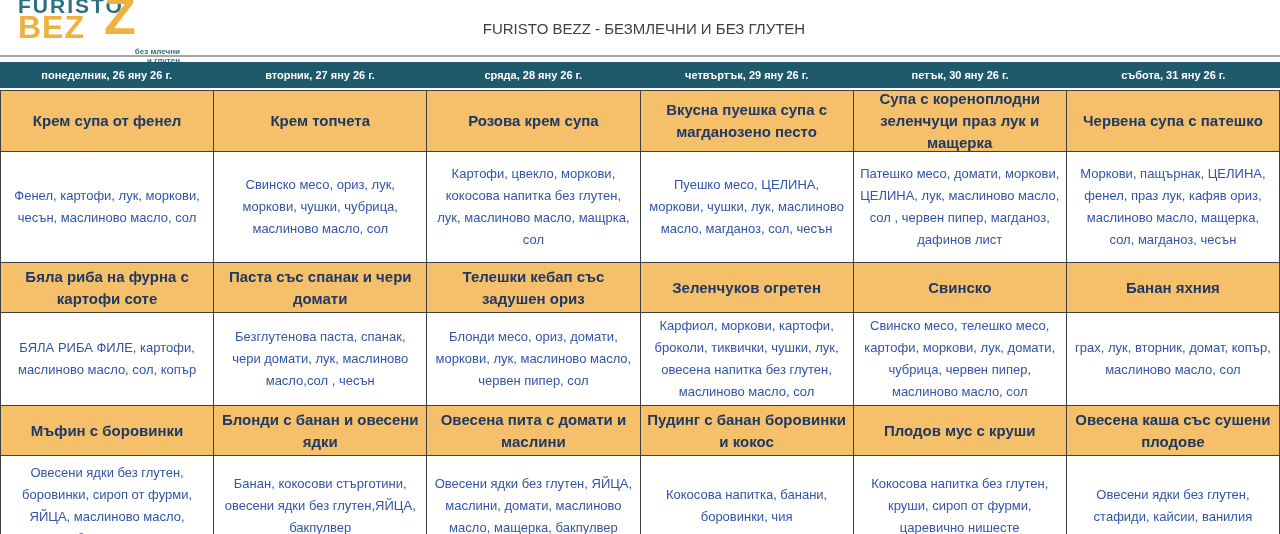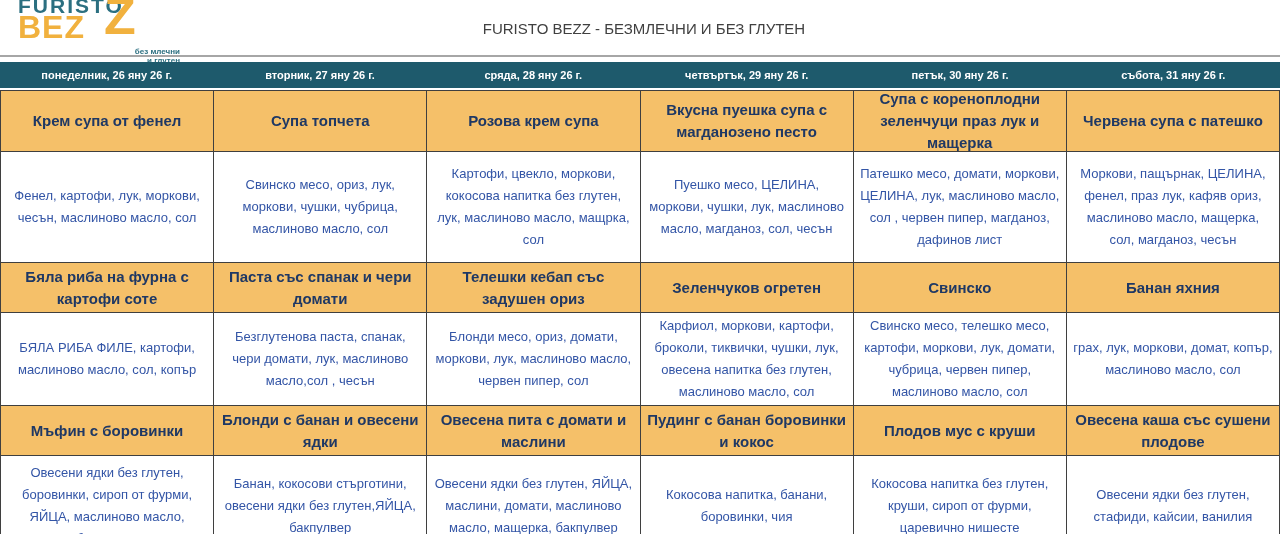--- a/index.html
+++ b/index.html
@@ -65,21 +65,21 @@
     <div class="day-cell">вторник, 27 яну 26 г.</div>
     <div class="day-cell">сряда, 28 яну 26 г.</div>
     <div class="day-cell">четвъртък, 29 яну 26 г.</div>
     <div class="day-cell">петък, 30 яну 26 г.</div>
     <div class="day-cell">събота, 31 яну 26 г.</div>
   </div>
 
   <div class="menu-body">
 
     <div class="cell dish-cell">Крем супа от фенел</div>
-    <div class="cell dish-cell">Супа топчета</div>
+    <div class="cell dish-cell">Крем топчета</div>
     <div class="cell dish-cell">Розова крем супа</div>
     <div class="cell dish-cell">Вкусна пуешка супа с магданозено песто</div>
     <div class="cell dish-cell">Супа с кореноплодни зеленчуци праз лук и мащерка</div>
     <div class="cell dish-cell">Червена супа с патешко</div>
 
     <div class="cell ing-cell">Фенел, картофи, лук, моркови, чесън, маслиново масло, сол</div>
     <div class="cell ing-cell">Свинско месо, ориз, лук, моркови, чушки,  чубрица, маслиново масло, сол</div>
     <div class="cell ing-cell">Картофи, цвекло, моркови, кокосова напитка без глутен, лук, маслиново масло, мащрка, сол</div>
     <div class="cell ing-cell">Пуешко месо, ЦЕЛИНА, моркови, чушки, лук, маслиново масло, магданоз, сол, чесън</div>
     <div class="cell ing-cell">Патешко месо, домати, моркови, ЦЕЛИНА, лук, маслиново масло, сол , червен пипер, магданоз, дафинов лист</div>
@@ -90,21 +90,21 @@
     <div class="cell dish-cell">Телешки кебап със задушен ориз</div>
     <div class="cell dish-cell">Зеленчуков огретен</div>
     <div class="cell dish-cell">Свинско</div>
     <div class="cell dish-cell">Банан яхния</div>
 
     <div class="cell ing-cell">БЯЛА РИБА ФИЛЕ, картофи, маслиново масло, сол, копър</div>
     <div class="cell ing-cell">Безглутенова паста, спанак, чери домати, лук, маслиново масло,сол , чесън</div>
     <div class="cell ing-cell">Блонди месо, ориз, домати, моркови, лук, маслиново масло, червен пипер, сол</div>
     <div class="cell ing-cell">Карфиол, моркови, картофи, броколи, тиквички, чушки,  лук, овесена напитка без глутен, маслиново масло, сол</div>
     <div class="cell ing-cell">Свинско месо, телешко месо, картофи, моркови, лук, домати, чубрица, червен пипер, маслиново масло, сол</div>
-    <div class="cell ing-cell">грах, лук, моркови,  домат, копър, маслиново масло, сол</div>
+    <div class="cell ing-cell">грах, лук, вторник,  домат, копър, маслиново масло, сол</div>
 
     <div class="cell dish-cell">Мъфин с боровинки</div>
     <div class="cell dish-cell">Блонди с банан и овесени ядки</div>
     <div class="cell dish-cell">Овесена пита с домати и маслини</div>
     <div class="cell dish-cell">Пудинг с банан боровинки и кокос</div>
     <div class="cell dish-cell">Плодов мус с круши</div>
     <div class="cell dish-cell">Овесена каша със сушени плодове</div>
 
     <div class="cell ing-cell">Овесени ядки без глутен, боровинки, сироп от фурми, ЯЙЦА, маслиново масло, бакпулвер</div>
     <div class="cell ing-cell">Банан, кокосови стърготини, овесени ядки без глутен,ЯЙЦА, бакпулвер</div>

